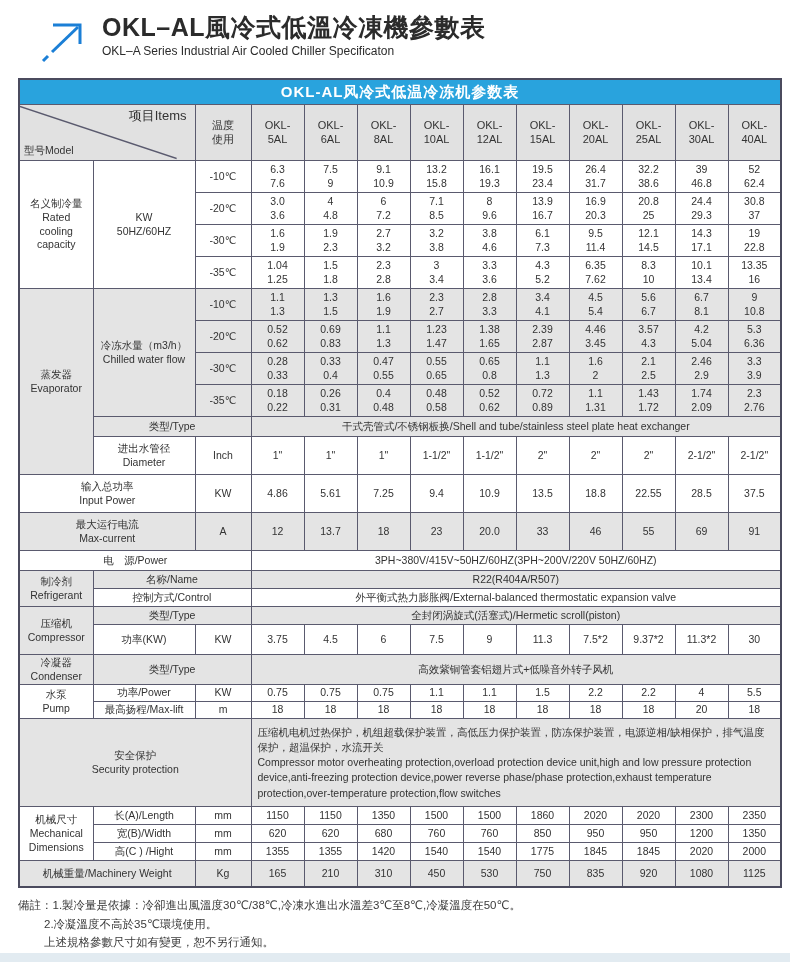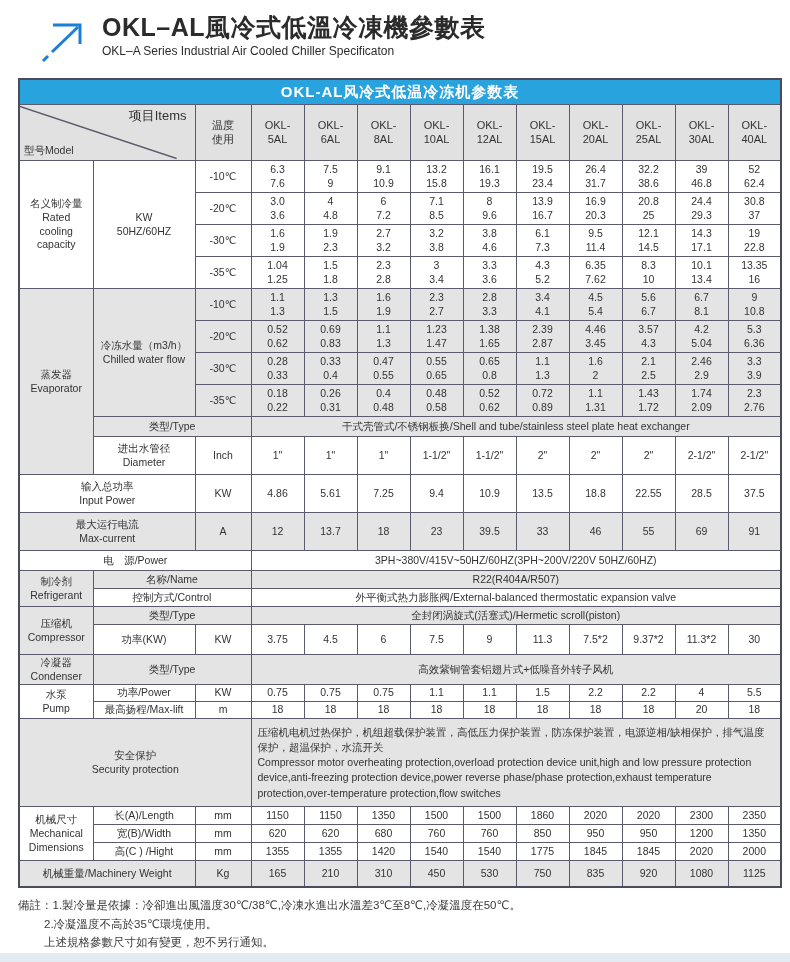--- a/index.html
+++ b/index.html
@@ -337,21 +337,21 @@
           <td>37.5</td>
         </tr>
         <tr class="shade" style="height: 38px;">
           <td colspan="2">最大运行电流
 Max-current</td>
           <td>A</td>
           <td>12</td>
           <td>13.7</td>
           <td>18</td>
           <td>23</td>
-          <td>39.5</td>
+          <td>20.0</td>
           <td>33</td>
           <td>46</td>
           <td>55</td>
           <td>69</td>
           <td>91</td>
         </tr>
         <tr style="height: 20px;">
           <td colspan="3">电　源/Power</td>
           <td colspan="10">3PH~380V/415V~50HZ/60HZ(3PH~200V/220V  50HZ/60HZ)</td>
         </tr>

